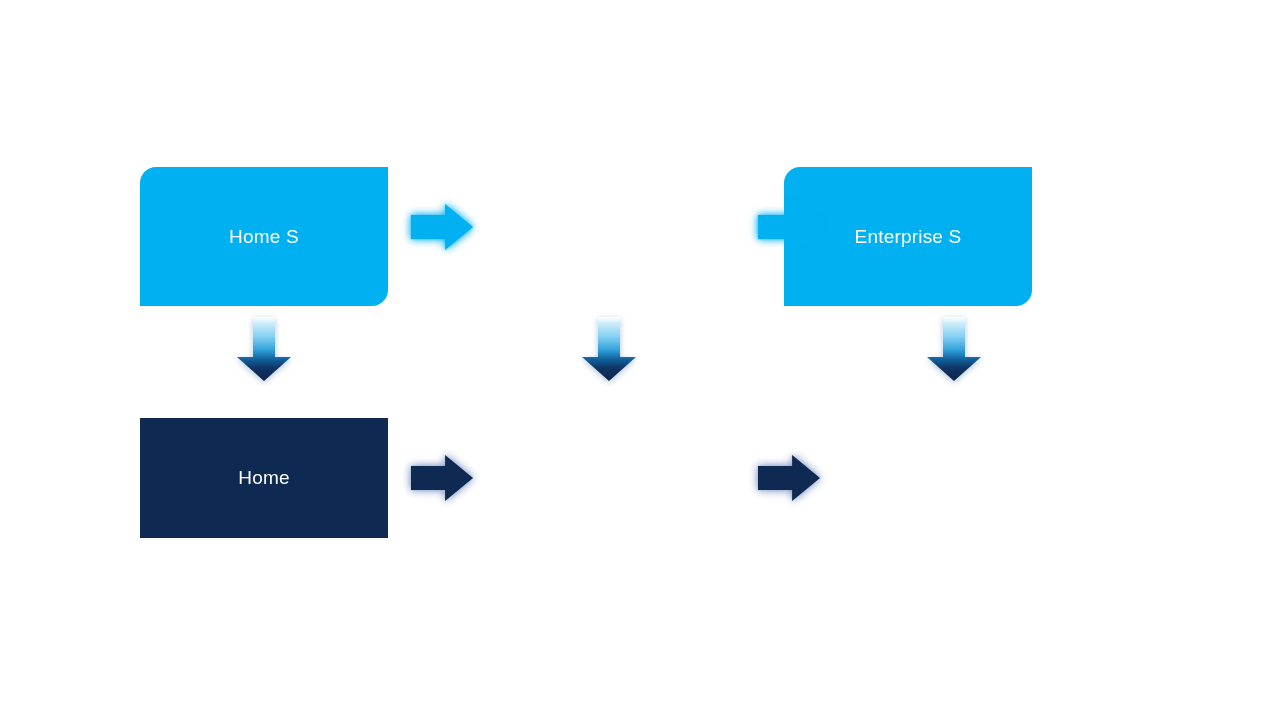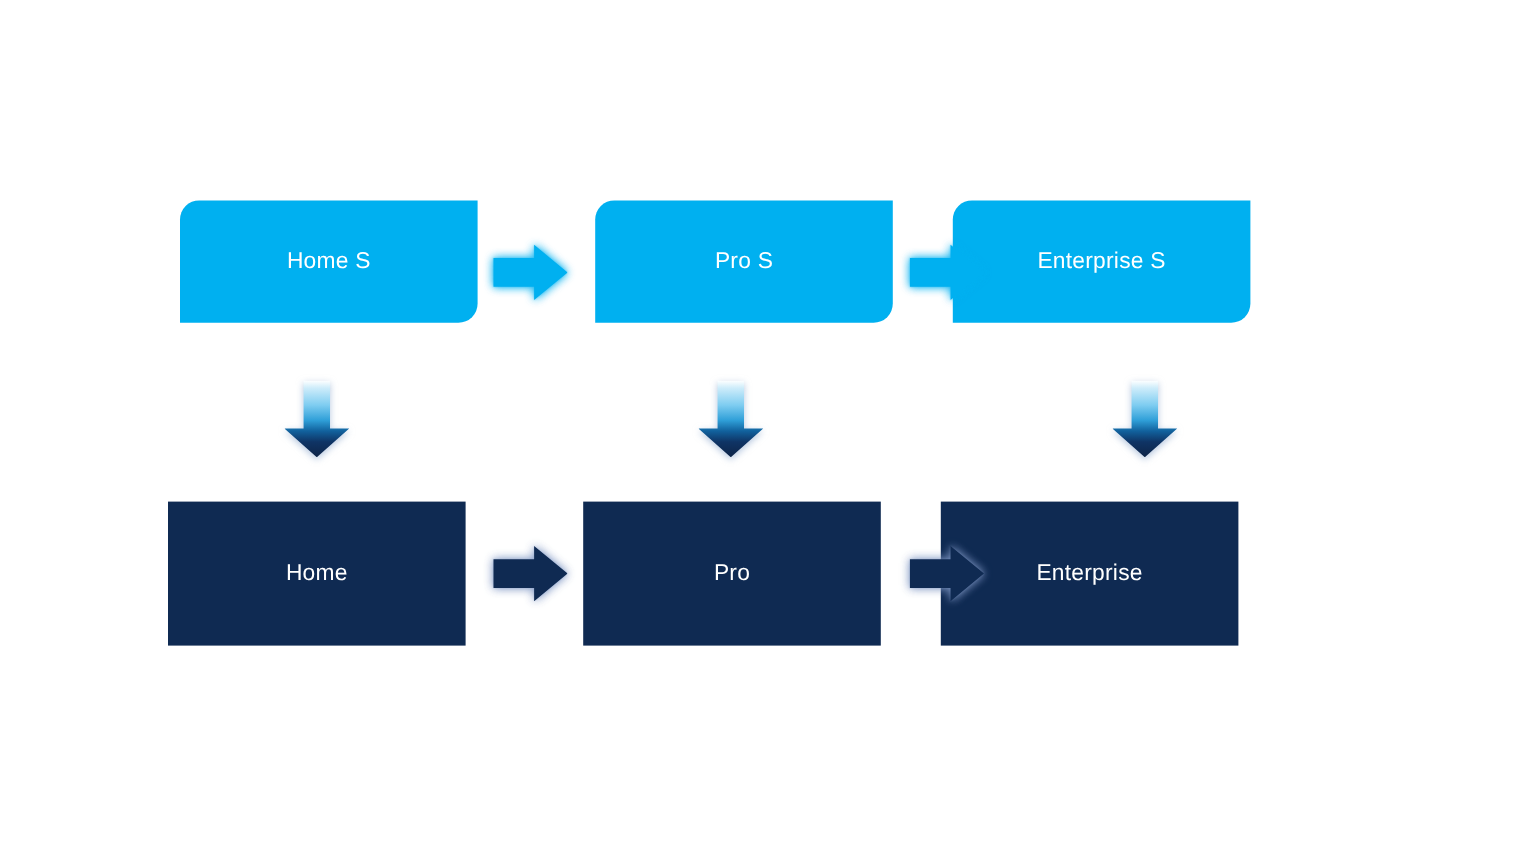--- a/index.html
+++ b/index.html
@@ -20,24 +20,23 @@
     width:248px;
     display:flex;
     align-items:center;
     justify-content:center;
     color:var(--text,#ffffff);
     font-size:19px;
     letter-spacing:.2px;
   }
   .node-top{
     top:167px;
-    height:102px;
+    height:139px;
     background:var(--light-blue,#00B0F0);
     border-radius:16px 0 16px 0;
-    margin-left:10px;
   }
   .node-bottom{
     top:418px;
     height:120px;
     background:var(--dark-navy,#0F2A52);
     border-radius:0;
     text-align:right;
   }
   .col0{left:140px}
   .col1{left:486px}
@@ -91,23 +90,20 @@
   .vcol2{left:927px}
 </style>
 </head>
 <body>
 
 <div class="stage">
 
   <div class="node node-top col0">
     <span>Home S</span>
   </div>
-  <div class="node node-top col1">
-    <span>Pro S</span>
-  </div>
   <div class="node node-top col2">
     <span>Enterprise S</span>
   </div>
 
   <div class="arrow-h arrow-h-top gap0 fill-blue glow-blue">
       <div class="shape"></div>
     </div>
   <div class="arrow-h arrow-h-top gap1 fill-blue glow-blue">
       <div class="shape"></div>
     </div>
@@ -118,26 +114,20 @@
   <div class="arrow-v vcol1">
       <div class="shape"></div>
     </div>
   <div class="arrow-v vcol2">
       <div class="shape"></div>
     </div>
 
   <div class="node node-bottom col0">
     <span>Home</span>
   </div>
-  <div class="node node-bottom col1">
-    <span>Pro</span>
-  </div>
-  <div class="node node-bottom col2">
-    <span>Enterprise</span>
-  </div>
 
   <div class="arrow-h arrow-h-bottom gap0 fill-navy glow-navy">
       <div class="shape"></div>
     </div>
   <div class="arrow-h arrow-h-bottom gap1 fill-navy glow-navy">
       <div class="shape"></div>
     </div>
 
 </div>
 

